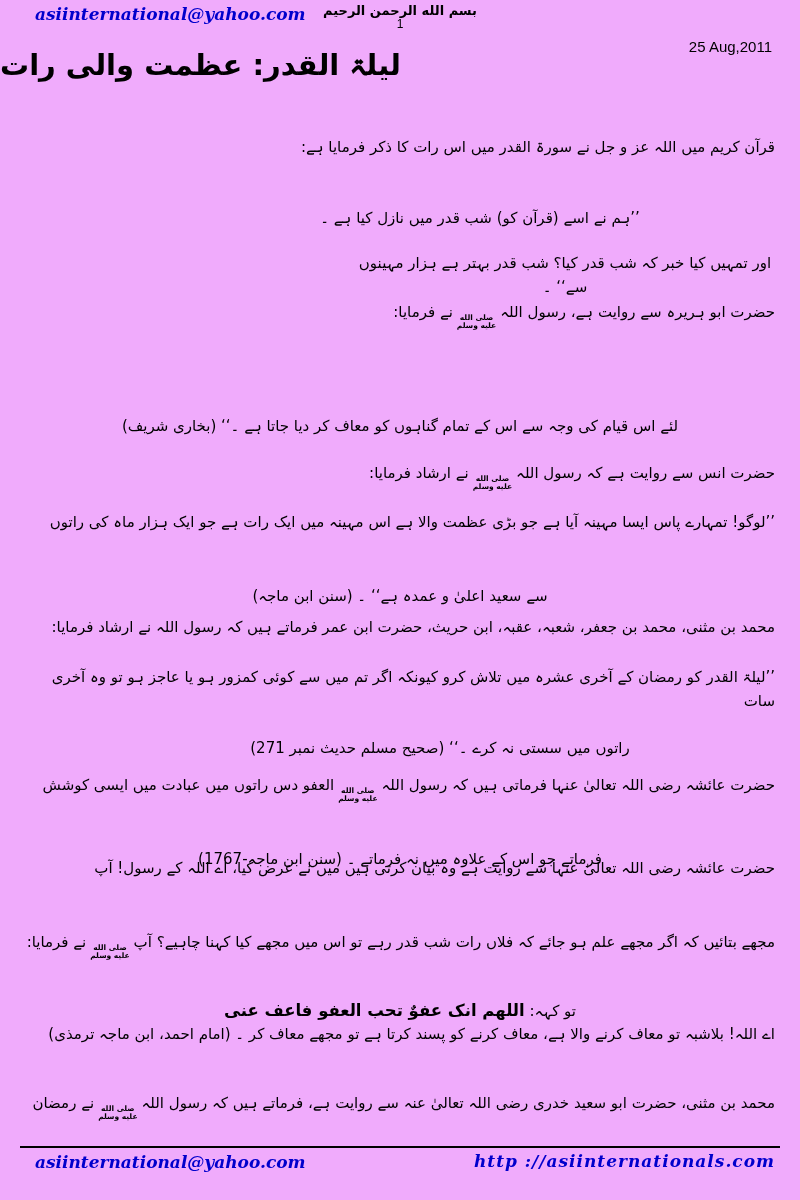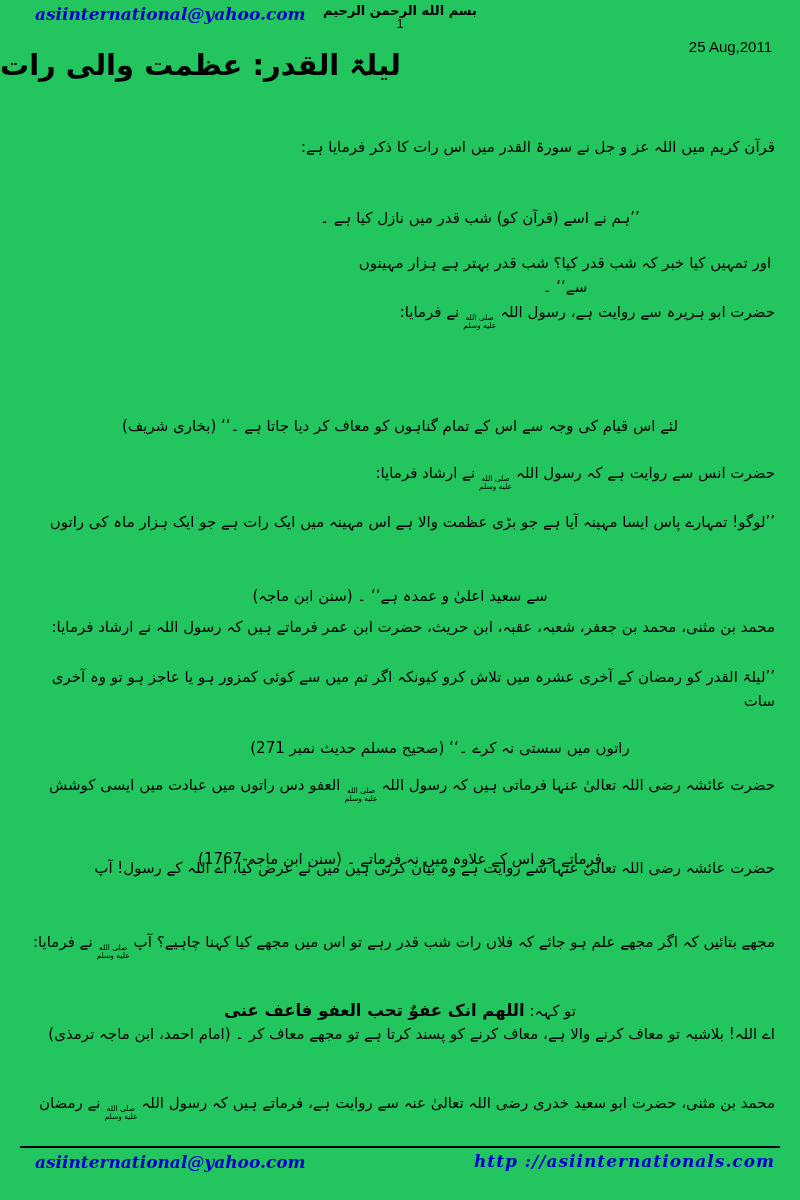--- a/index.html
+++ b/index.html
@@ -1,17 +1,17 @@
 <!DOCTYPE html>
 <html lang="ur"><head>
 <meta charset="utf-8">
 <style>
   html,body{margin:0;padding:0;background:#e8e8e8;}
   #page{
-    position:relative;width:800px;height:1200px;background:#22c55e;
+    position:relative;width:800px;height:1200px;background:#f0abfc;
     margin:0 auto;overflow:hidden;color:#000;
     font-family:"DejaVu Sans",sans-serif;
   }
   
   .lnk{
     color:#0000cc;font-family:"DejaVu Serif",serif;
     font-style:italic;font-weight:bold;font-size:17px;
     text-decoration:none;white-space:nowrap;
   }
   #hdr-email{position:absolute;top:4px;left:35px;}
@@ -28,21 +28,21 @@
     position:absolute;left:25px;right:25px;direction:rtl;
     font-size:15px;line-height:24px;text-align:right;
   }
   .al-c{text-align:center;margin-top:24px;}
   .pl-160{padding-left:160px;}
   .pl-330{padding-left:330px;}
   .pl-80{padding-left:80px;}
   .saw{
     display:inline-flex;flex-direction:column;align-items:center;
     font-size:7.5px;line-height:8px;margin:17px 4px;vertical-align:-3px;
-    font-weight:normal;
+    font-weight:bold;
   }
   .dua-b{font-weight:bold;font-size:16.5px;text-align:center;}
   
   #footer-rule{position:absolute;top:1146px;left:20px;right:20px;
     border-top:2px solid #000;height:0;}
   #ftr-email{position:absolute;top:1152px;left:35px;}
   #ftr-url{position:absolute;top:1151px;right:25px;letter-spacing:1px;}
 </style>
 </head>
 <body>

